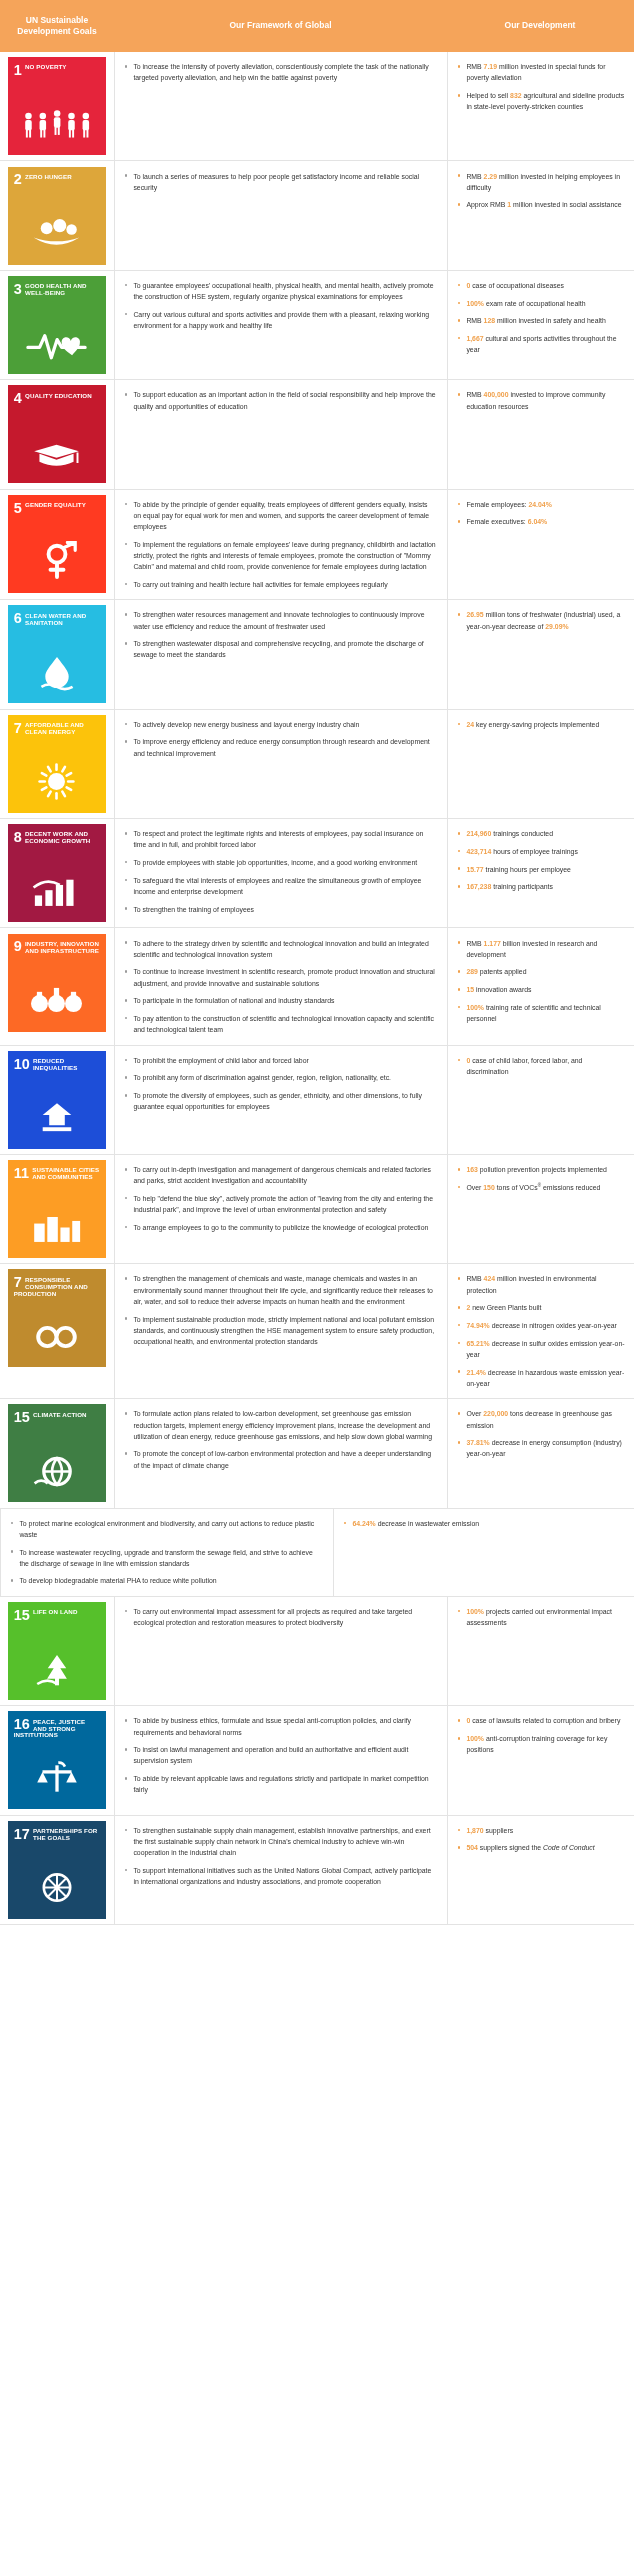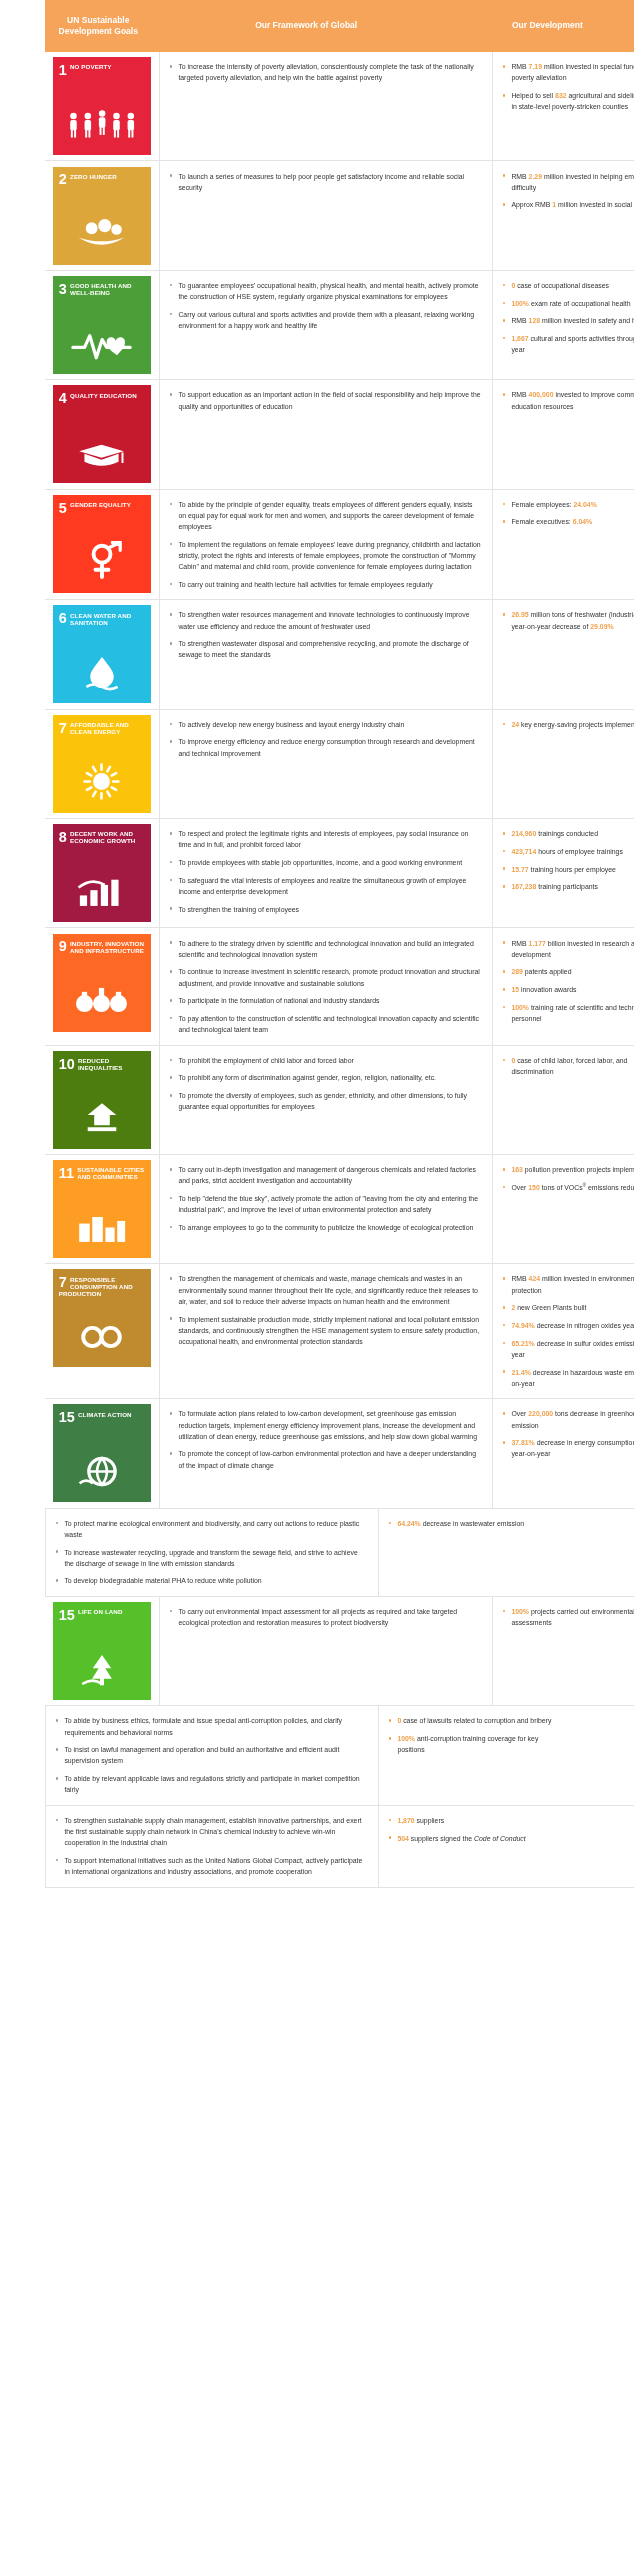--- a/index.html
+++ b/index.html
@@ -4,21 +4,21 @@
 <style>
   * { box-sizing: border-box; }
   html, body { margin:0; padding:0; }
   body {
     width: 634px;
     background: #ffffff;
     font-family: "Liberation Sans", sans-serif;
     color: #222;
     -webkit-font-smoothing: antialiased;
   }
-  .page { width:634px;padding-left:45px; }
+  .page { width:634px; }
 
   
   .header {
     display:flex;
     background:#f5a45a;
     color:#ffffff;
     height:52px;
     align-items:center;
   }
   .header .col {
@@ -413,21 +413,21 @@
       <ul class="bullets">
             <li>RMB <span class="hl">1.177</span> billion invested in research and development</li>
             <li><span class="hl">289</span> patents applied</li>
             <li><span class="hl">15</span> innovation awards</li>
             <li><span class="hl">100%</span> training rate of scientific and technical personnel</li>
           </ul>
     </div>
       </div>
       <div class="row">
     <div class="cell-goal">
-      <div class="sdg" style="background:#4d7c0f">
+      <div class="sdg" style="background:#1d4ed8">
         <div class="num">10</div>
         <div class="title">REDUCED INEQUALITIES</div>
         <div class="art">
               <svg width="52" height="37" viewBox="0 0 80 56">
         <path d="M40 6 L62 24 H52 V40 H28 V24 H18 Z" fill="white"></path>
         <path d="M18 46 h44" stroke="white" stroke-width="6"></path>
       </svg>
             </div>
       </div>
     </div>
@@ -561,35 +561,61 @@
             <li>To carry out environmental impact assessment for all projects as required and take targeted ecological protection and restoration measures to protect biodiversity</li>
           </ul>
     </div>
     <div class="cell-perf">
       <ul class="bullets">
             <li><span class="hl">100%</span> projects carried out environmental impact assessments</li>
           </ul>
     </div>
       </div>
       <div class="row">
+    <div class="cell-goal">
+      <div class="sdg" style="background:#00689d">
+        <div class="num">16</div>
+        <div class="title">PEACE, JUSTICE AND STRONG INSTITUTIONS</div>
+        <div class="art">
+              <svg width="58" height="37" viewBox="0 0 88 56">
+        <path d="M44 8 v40" stroke="white" stroke-width="5"></path>
+        <path d="M22 18 h44" stroke="white" stroke-width="5"></path>
+        <path d="M22 18 l-8 16 h16z M66 18 l-8 16 h16z" fill="white"></path>
+        <path d="M56 10 a10 10 0 0 0 -10 -6" stroke="white" stroke-width="4" fill="none"></path>
+      </svg>
+            </div>
+      </div>
+    </div>
     <div class="cell-frame">
       <ul class="bullets">
             <li>To abide by business ethics, formulate and issue special anti-corruption policies, and clarify requirements and behavioral norms</li>
             <li>To insist on lawful management and operation and build an authoritative and efficient audit supervision system</li>
             <li>To abide by relevant applicable laws and regulations strictly and participate in market competition fairly</li>
           </ul>
     </div>
     <div class="cell-perf">
       <ul class="bullets">
             <li><span class="hl">0</span> case of lawsuits related to corruption and bribery</li>
             <li><span class="hl">100%</span> anti-corruption training coverage for key positions</li>
           </ul>
     </div>
       </div>
       <div class="row">
+    <div class="cell-goal">
+      <div class="sdg" style="background:#19486a">
+        <div class="num">17</div>
+        <div class="title">PARTNERSHIPS FOR THE GOALS</div>
+        <div class="art">
+              <svg width="58" height="37" viewBox="0 0 88 56">
+        <circle cx="44" cy="28" r="20" fill="none" stroke="white" stroke-width="4"></circle>
+        <path d="M44 8 v40 M24 28 h40 M30 14 l28 28 M58 14 l-28 28" stroke="white" stroke-width="3"></path>
+      </svg>
+            </div>
+      </div>
+    </div>
     <div class="cell-frame">
       <ul class="bullets">
             <li>To strengthen sustainable supply chain management, establish innovative partnerships, and exert the first sustainable supply chain network in China's chemical industry to achieve win-win cooperation in the industrial chain</li>
             <li>To support international initiatives such as the United Nations Global Compact, actively participate in international organizations and industry associations, and promote cooperation</li>
           </ul>
     </div>
     <div class="cell-perf">
       <ul class="bullets">
             <li><span class="hl">1,870</span> suppliers</li>
             <li><span class="hl">504</span> suppliers signed the <i>Code of Conduct</i></li>

